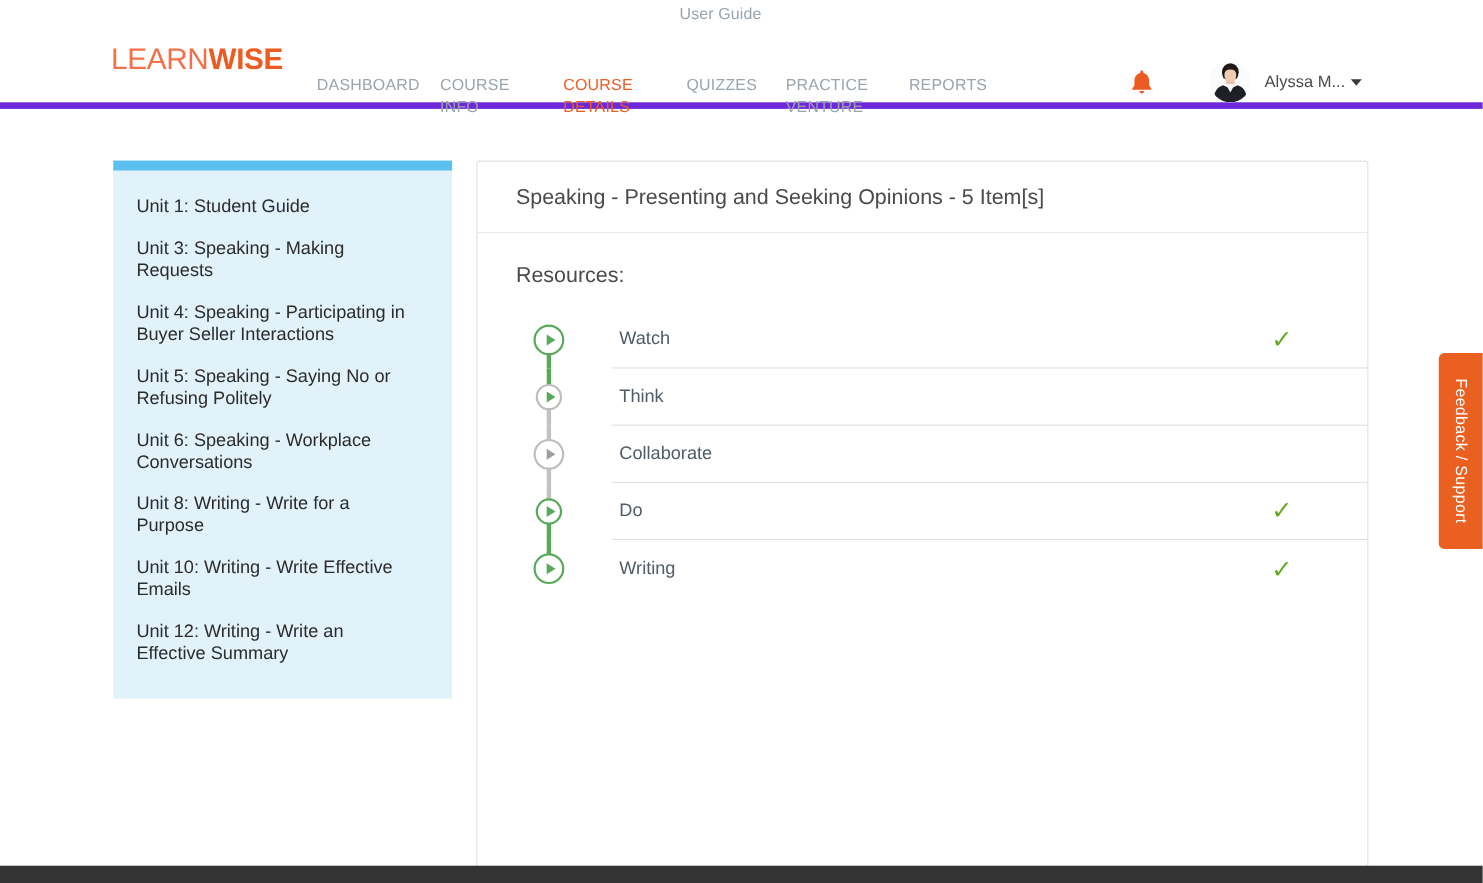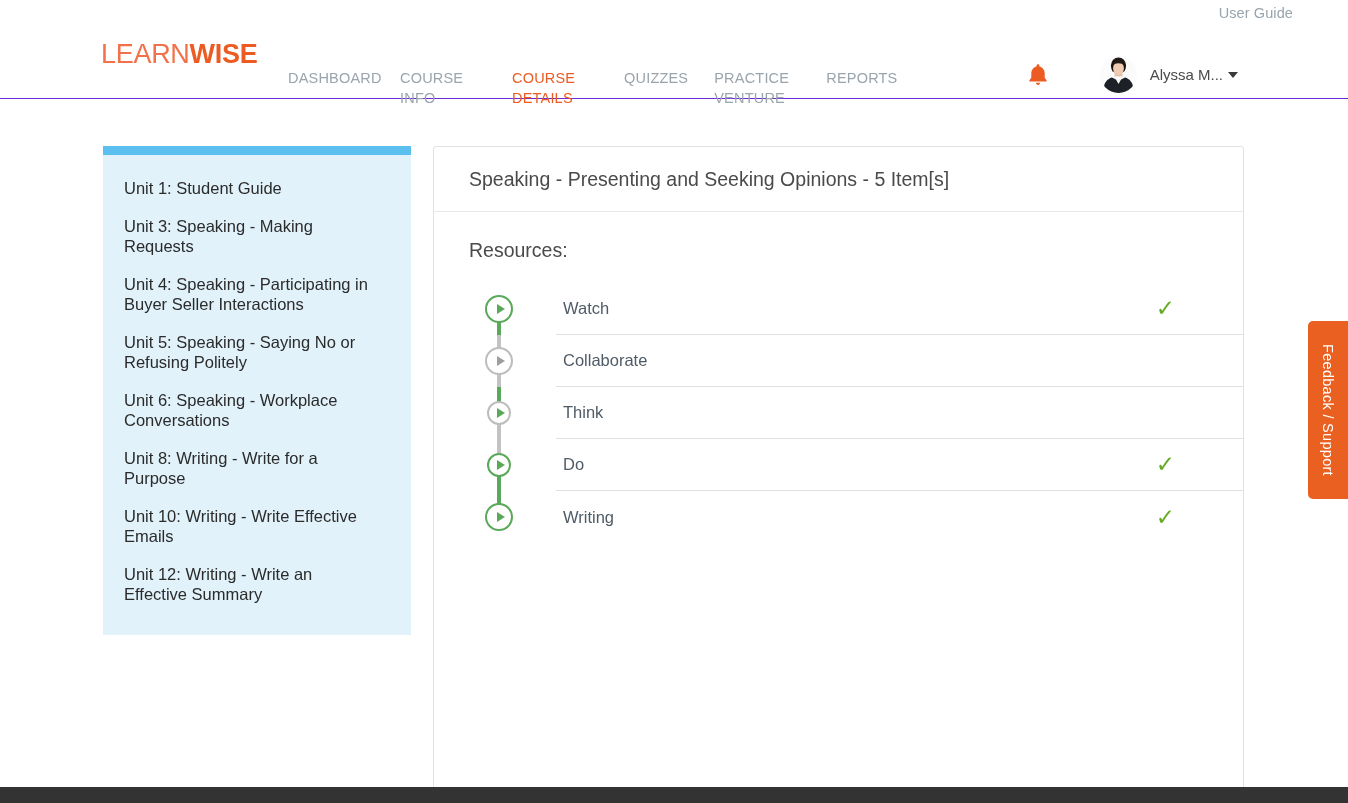--- a/index.html
+++ b/index.html
@@ -14,35 +14,35 @@
     overflow: hidden;
     position: relative;
     color: #4a4a4a;
   }
 
   
   .utility-strip {
     height: 26px;
     display: flex;
     align-items: center;
-    justify-content: flex-end;
-    padding-right: 55px;
+    justify-content: center;
+    padding-right: 38px;
     box-sizing: border-box;
   }
   .utility-link {
     font-size: 14.5px;
     color: #9aa4ad;
     text-decoration: none;
     letter-spacing: 0.1px;
   }
 
   
   .site-header {
     height: 73px;
-    border-bottom: 1px solid #6d28d9;
+    border-bottom: 6px solid #6d28d9;
     display: flex;
     align-items: flex-start;
     box-sizing: border-box;
     position: relative;
   }
   .logo {
     position: absolute;
     left: 101px;
     top: 15px;
     font-size: 27px;
@@ -373,41 +373,41 @@
               </span>
           </div>
           <div class="res-label">
             <span>Watch</span>
             <span class="check">✓</span>
           </div>
         </div>
 
         <div class="resource-row">
           <div class="node-col">
+            <span class="seg up green"></span>
+            <span class="seg down gray"></span>
+            <span class="play-node ring-gray">
+                <span class="play-tri"></span>
+              </span>
+          </div>
+          <div class="res-label">
+            <span>Think</span>
+          </div>
+        </div>
+
+        <div class="resource-row">
+          <div class="node-col">
             <span class="seg up gray"></span>
             <span class="seg down gray"></span>
             <span class="play-node ring-gray big">
                 <span class="play-tri tri-gray"></span>
               </span>
           </div>
           <div class="res-label">
             <span>Collaborate</span>
-          </div>
-        </div>
-
-        <div class="resource-row">
-          <div class="node-col">
-            <span class="seg up green"></span>
-            <span class="seg down gray"></span>
-            <span class="play-node ring-gray">
-                <span class="play-tri"></span>
-              </span>
-          </div>
-          <div class="res-label">
-            <span>Think</span>
           </div>
         </div>
 
         <div class="resource-row">
           <div class="node-col">
             <span class="seg up gray"></span>
             <span class="seg down green"></span>
             <span class="play-node">
                 <span class="play-tri"></span>
               </span>

